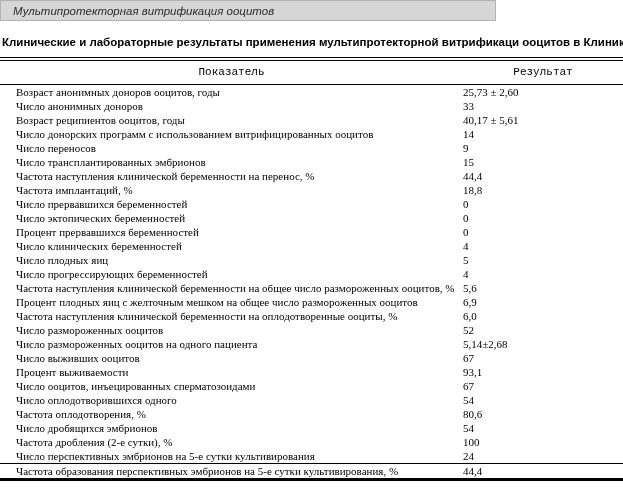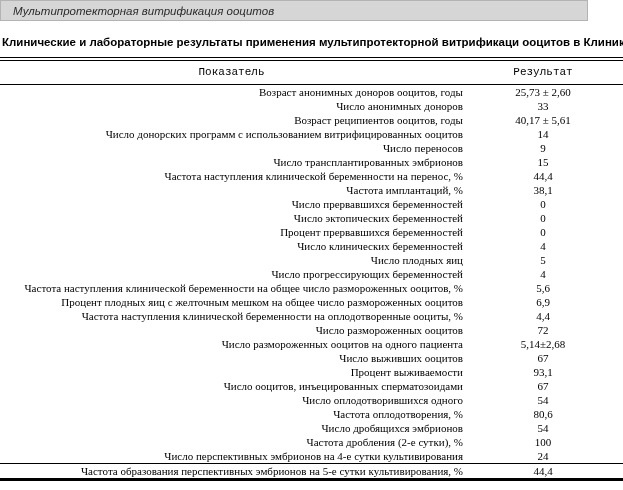--- a/index.html
+++ b/index.html
@@ -9,21 +9,21 @@
   }
   body {
     width: 623px;
     height: 490px;
     overflow: hidden;
     font-family: "Liberation Sans", sans-serif;
     color: #1a1a1a;
   }
   .topbar {
     box-sizing: border-box;
-    width: 588px;
+    width: 496px;
     height: 21px;
     background: #d6d6d6;
     border: 1px solid #b3b3b3;
     display: flex;
     align-items: center;
     padding-left: 12px;
   }
   .topbar-label {
     font-style: italic;
     font-size: 11.5px;
@@ -60,25 +60,24 @@
     font-family: Liberation Mono, monospace;
   }
   table.results tbody td {
     height: 14px;
     line-height: 14px;
     padding: 0;
     white-space: nowrap;
     overflow: hidden;
   }
   table.results tbody td.label {
-    text-align: right;
+    text-align: left;
     padding-left: 16px;
   }
   table.results tbody td.value {
-    text-align: center;
   }
   table.results tbody tr:last-child td {
     border-top: 1px solid #000000;
     margin-left: 24px;
   }
 </style>
 </head>
 <body>
 
 <div class="topbar">
@@ -130,21 +129,21 @@
         <td class="value">15</td>
       </tr>
 
       <tr>
         <td class="label">Частота наступления клинической беременности на перенос, %</td>
         <td class="value">44,4</td>
       </tr>
 
       <tr>
         <td class="label">Частота имплантаций, %</td>
-        <td class="value">38,1</td>
+        <td class="value">18,8</td>
       </tr>
 
       <tr>
         <td class="label">Число прервавшихся беременностей</td>
         <td class="value">0</td>
       </tr>
 
       <tr>
         <td class="label">Число эктопических беременностей</td>
         <td class="value">0</td>
@@ -175,27 +174,27 @@
         <td class="value">5,6</td>
       </tr>
 
       <tr>
         <td class="label">Процент плодных яиц с желточным мешком на общее число размороженных ооцитов</td>
         <td class="value">6,9</td>
       </tr>
 
       <tr>
         <td class="label">Частота наступления клинической беременности на оплодотворенные ооциты, %</td>
-        <td class="value">4,4</td>
+        <td class="value">6,0</td>
       </tr>
 
 
       <tr>
         <td class="label">Число размороженных ооцитов</td>
-        <td class="value">72</td>
+        <td class="value">52</td>
       </tr>
 
       <tr>
         <td class="label">Число размороженных ооцитов на одного пациента</td>
         <td class="value">5,14±2,68</td>
       </tr>
 
       <tr>
         <td class="label">Число выживших ооцитов</td>
         <td class="value">67</td>
@@ -225,21 +224,21 @@
         <td class="label">Число дробящихся эмбрионов</td>
         <td class="value">54</td>
       </tr>
 
       <tr>
         <td class="label">Частота дробления (2-е сутки), %</td>
         <td class="value">100</td>
       </tr>
 
       <tr>
-        <td class="label">Число перспективных эмбрионов на 4-е сутки культивирования</td>
+        <td class="label">Число перспективных эмбрионов на 5-е сутки культивирования</td>
         <td class="value">24</td>
       </tr>
 
       <tr>
         <td class="label">Частота образования перспективных эмбрионов на 5-е сутки культивирования, %</td>
         <td class="value">44,4</td>
       </tr>
     </tbody>
 </table>
 

